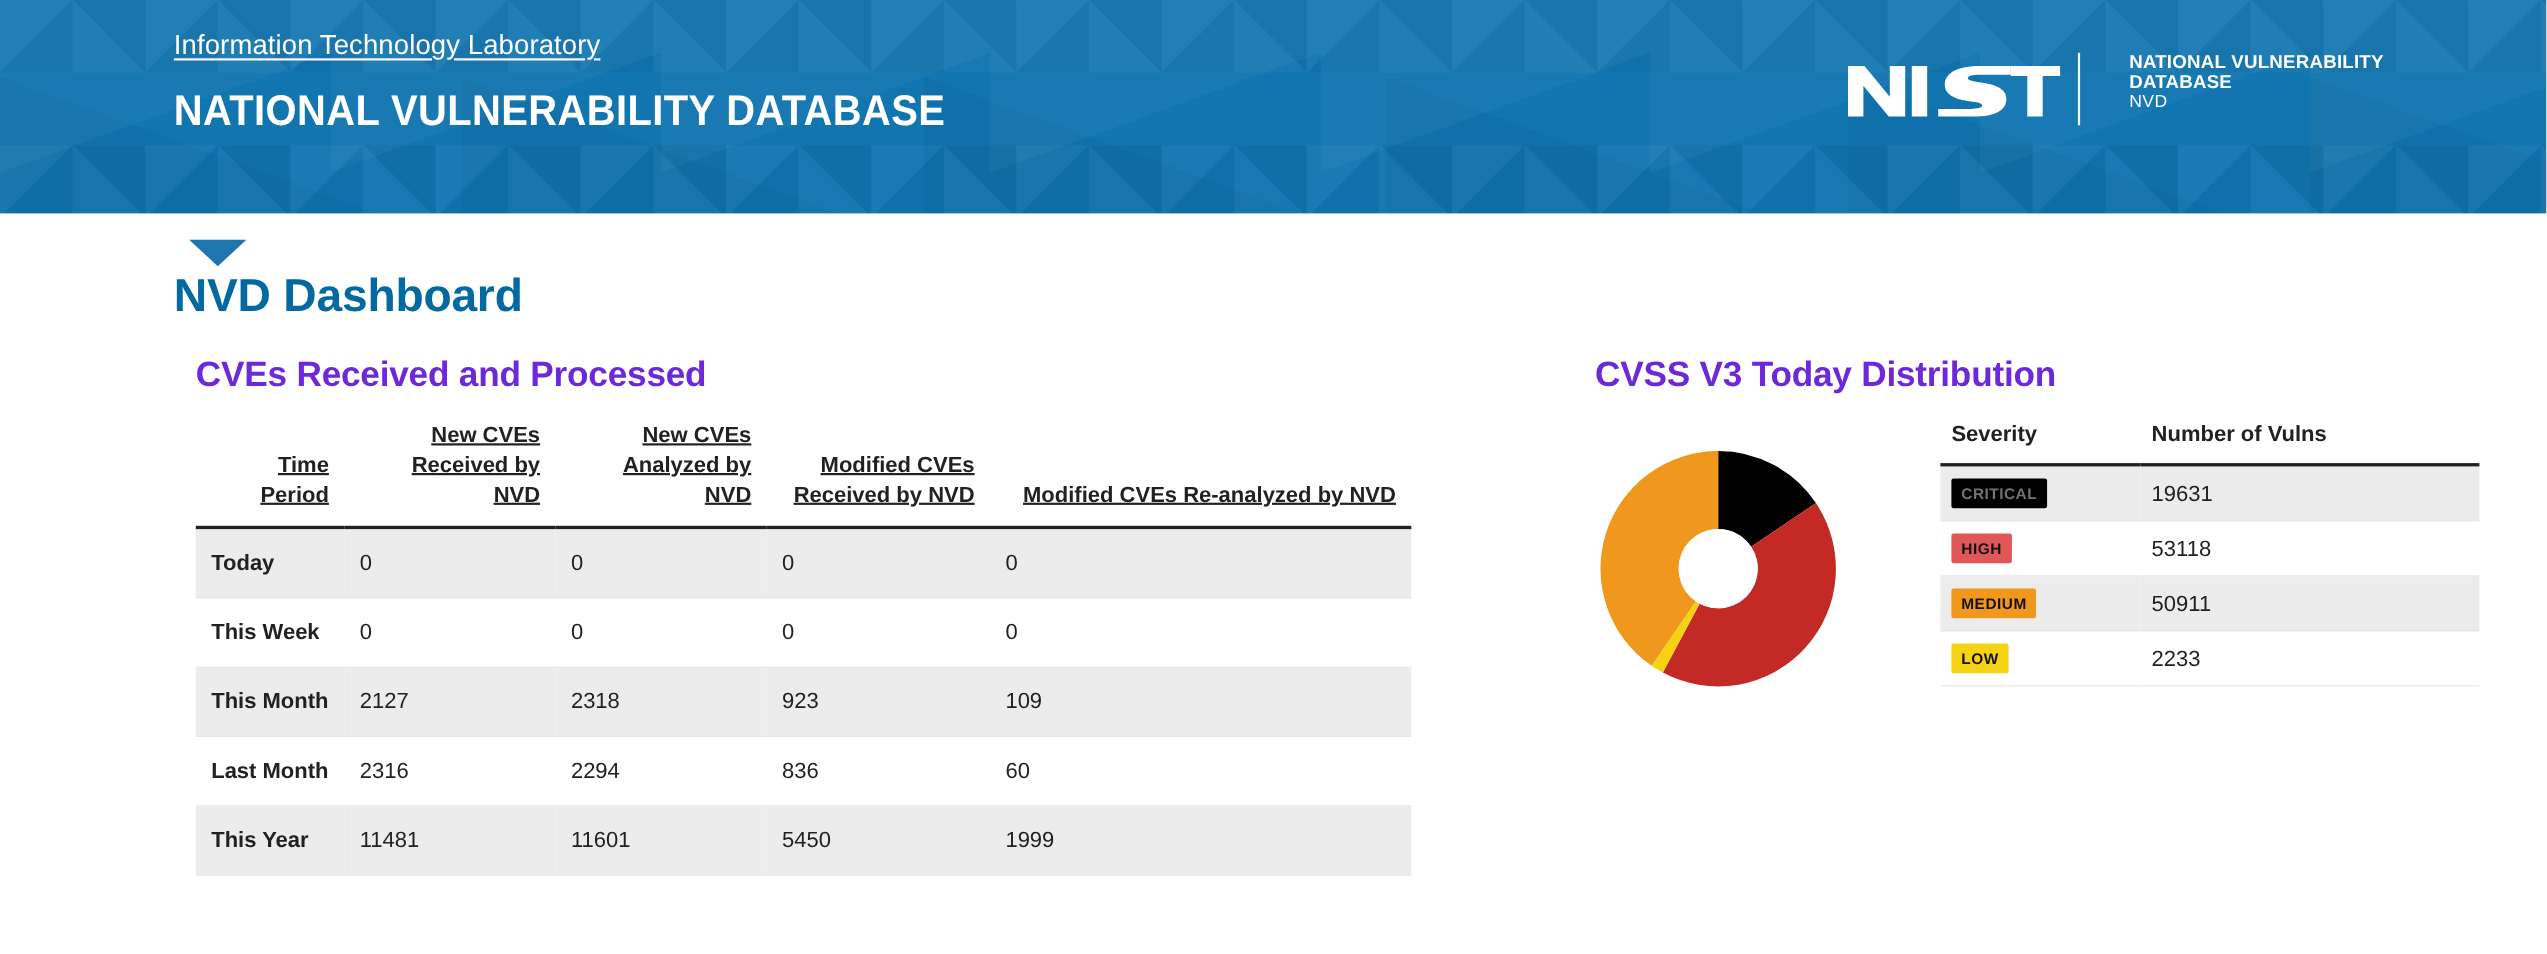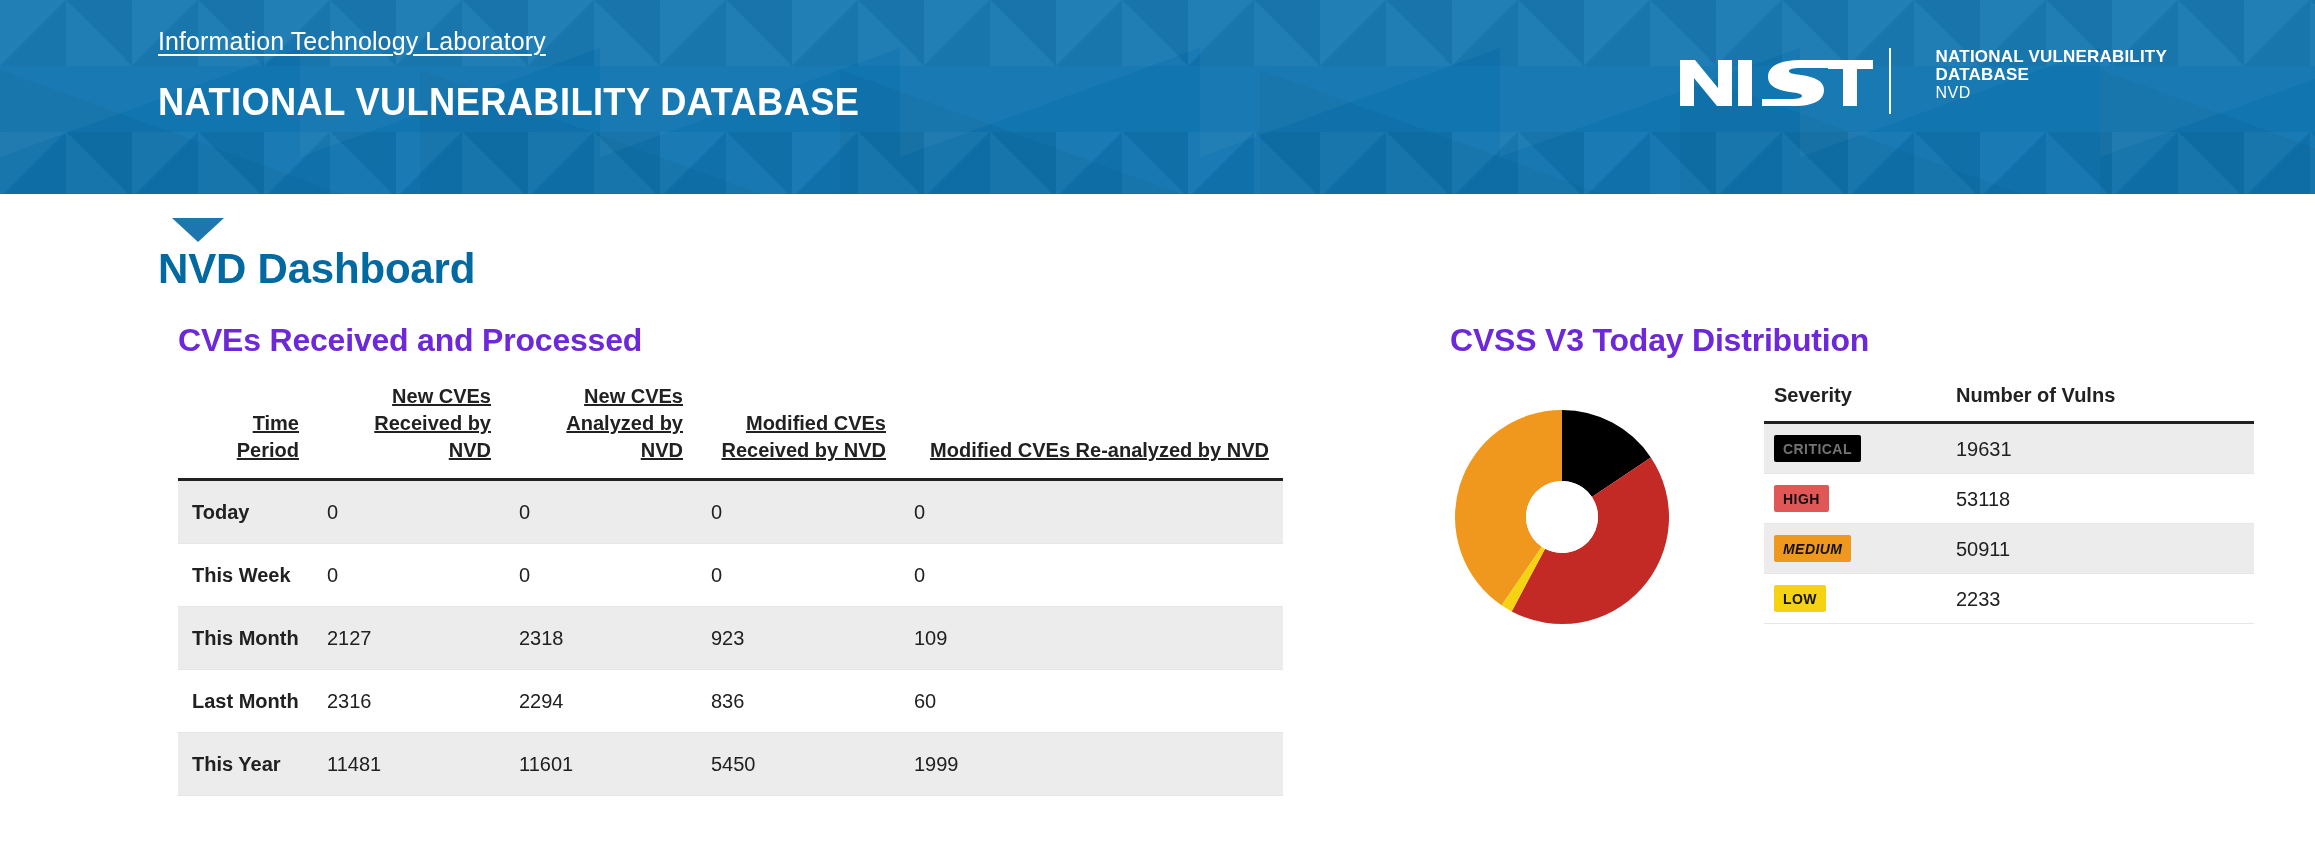--- a/index.html
+++ b/index.html
@@ -222,21 +222,21 @@
     display: inline-block;
     font-size: 14px;
     line-height: 14px;
     font-weight: 700;
     letter-spacing: .45px;
     padding: 7px 9px 6px 9px;
     border-radius: 2px;
   }
   .badge-critical { background: #000000; color: #737373; }
   .badge-high     { background: #DF5757; color: #111111; }
-  .badge-medium   { background: #F0971E; color: #111111; font-style: italic; }
+  .badge-medium   { background: #F0971E; color: #111111; }
   .badge-low      { background: #F5D312; color: #111111; }
 </style>
 </head>
 <body>
 
 <div class="site-header">
   <div class="hdr-pattern"></div>
   <div class="hdr-pattern2"></div>
 
   <div class="hdr-inner">

